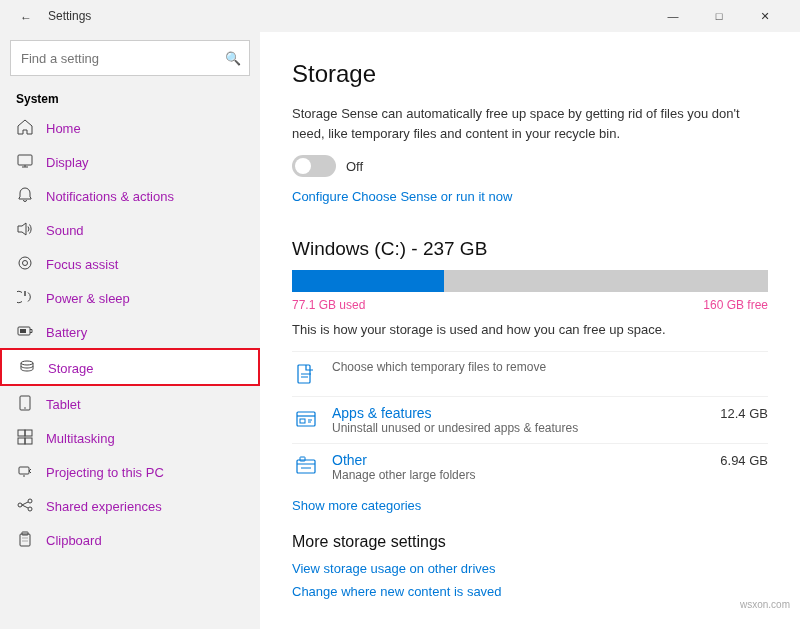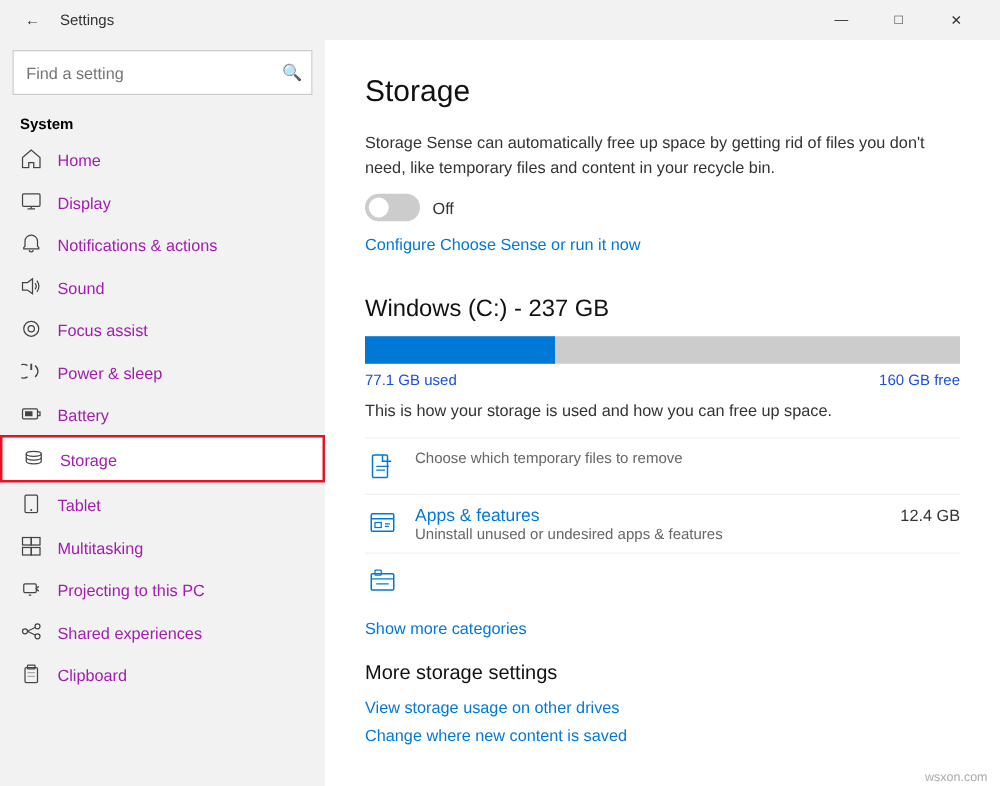--- a/index.html
+++ b/index.html
@@ -189,21 +189,21 @@
     .storage-bar-used {
       height: 100%;
       background: #0078d7;
       position: absolute;
       left: 0; top: 0;
     }
     .storage-bar-labels {
       display: flex;
       justify-content: space-between;
       font-size: 12px;
-      color: #1d4ed8;
+      color: #ec4899;
       max-width: 530px;
       margin-bottom: 10px;
     }
     .storage-note {
       font-size: 13px;
       color: #333;
       margin-bottom: 14px;
     }
 
     .storage-item {
@@ -264,21 +264,21 @@
     .more-settings-link {
       font-size: 13px;
       color: #0078d7;
       cursor: pointer;
       display: block;
       margin-bottom: 8px;
     }
 
     .watermark {
       position: fixed;
-      bottom: 1px;
+      bottom: 19px;
       right: 10px;
       font-size: 10px;
       color: #aaa;
     }
   </style>
 </head>
 <body>
 
 <div class="titlebar">
   <div class="titlebar-left">
@@ -502,20 +502,27 @@
 
     <div class="storage-item">
       <div class="storage-item-icon">
         <svg width="22" height="22" viewBox="0 0 22 22" fill="none">
           <rect x="2" y="5" width="18" height="13" rx="1" stroke="#0078d7" stroke-width="1.2"></rect>
           <path d="M2 9h18" stroke="#0078d7" stroke-width="1"></path>
           <rect x="5" y="2" width="5" height="4" rx="0.5" stroke="#0078d7" stroke-width="1"></rect>
           <line x1="6" y1="13" x2="16" y2="13" stroke="#0078d7" stroke-width="1"></line>
         </svg>
       </div>
+      <div class="storage-item-info">
+        <div class="storage-item-row">
+          <span class="storage-item-name">Other</span>
+          <span class="storage-item-size">6.94 GB</span>
+        </div>
+        <div class="storage-item-desc">Manage other large folders</div>
+      </div>
     </div>
 
     <a class="show-more-link">Show more categories</a>
 
     <h3 class="more-settings-title">More storage settings</h3>
     <a class="more-settings-link">View storage usage on other drives</a>
     <a class="more-settings-link">Change where new content is saved</a>
   </div>
 </div>
 

